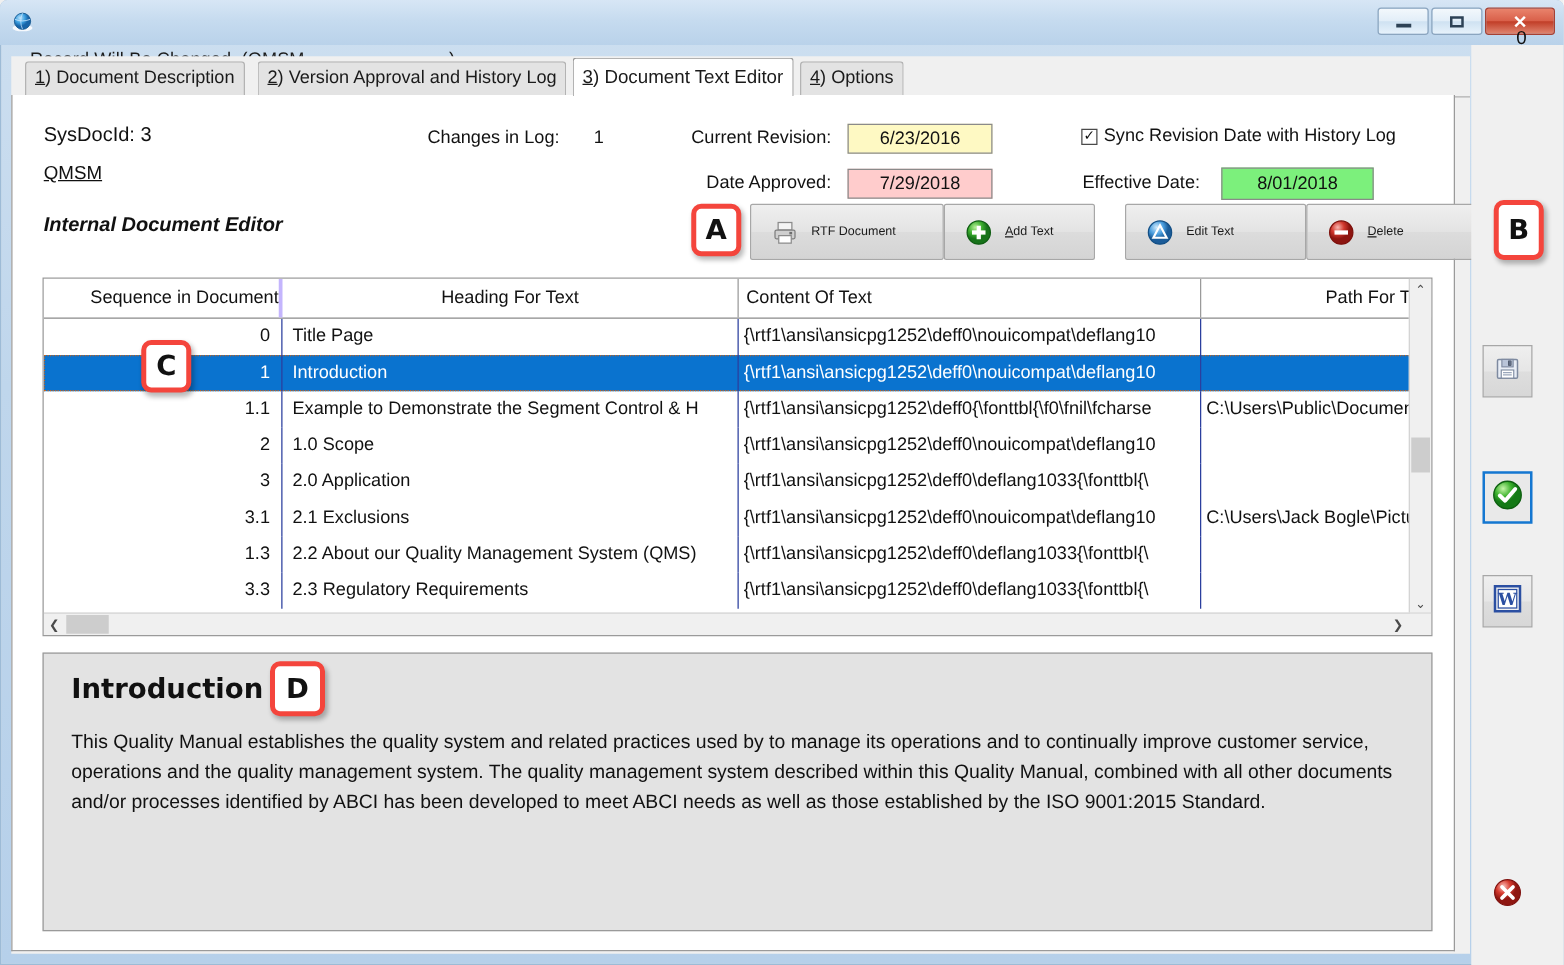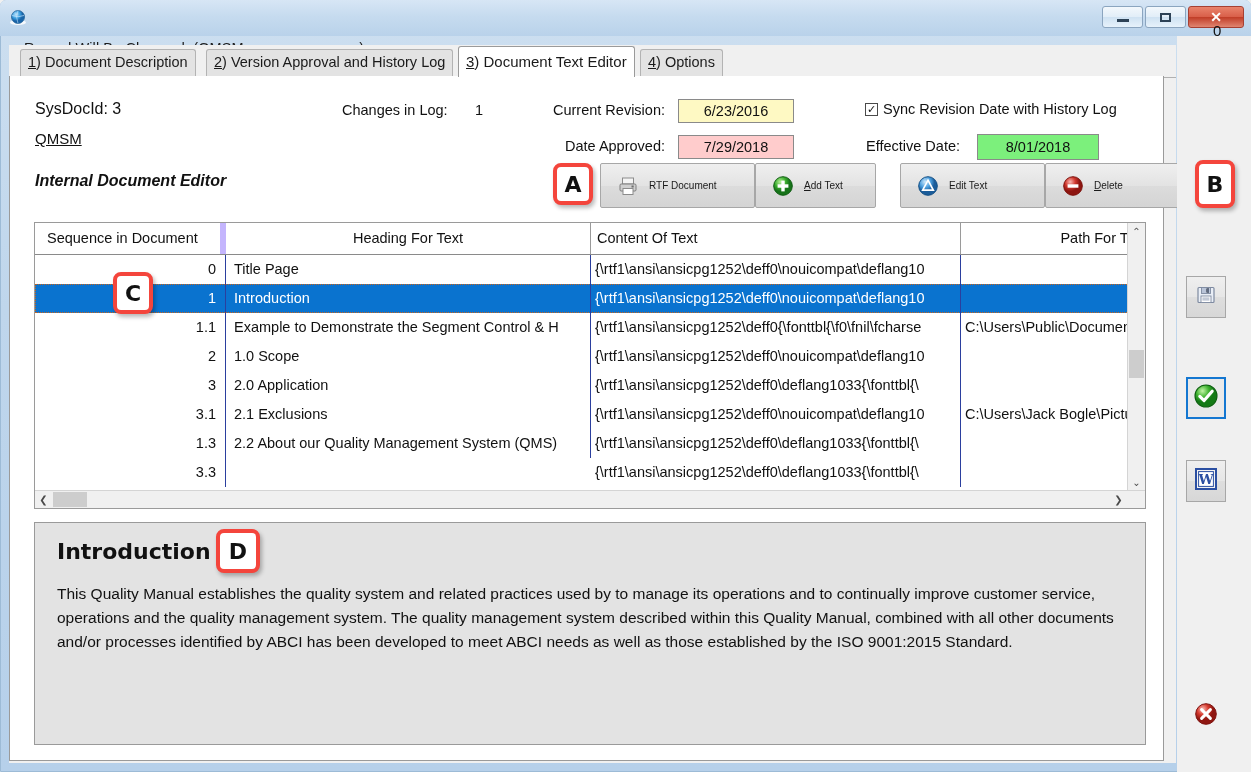--- a/index.html
+++ b/index.html
@@ -216,21 +216,21 @@
   .gh {
     position: absolute;
     top: 0; height: 31px;
     line-height: 31px;
     font-size: 14.5px;
     color: #111;
     box-sizing: border-box;
     white-space: nowrap;
     overflow: hidden;
   }
-  .gh.c0 { left: 0;    width: 191px; text-align: left;   padding-left: 12px; border-right: 6px solid #c4b5fd; }
+  .gh.c0 { left: 0;    width: 191px; text-align: right;   padding-left: 12px; border-right: 3px solid #c4b5fd; }
   .gh.c1 { left: 191px; width: 365px; text-align: center; border-right: 1px solid #9a9a9a; }
   .gh.c2 { left: 556px; width: 370px; text-align: left;  padding-left: 6px; border-right: 1px solid #9a9a9a; }
   .gh.c3 { left: 926px; width: 186px; text-align: right; padding-right: 6px; }
 
   .grow {
     position: relative;
     height: 29px;
     box-sizing: border-box;
     cursor: pointer;
   }
@@ -529,20 +529,21 @@
             <div class="gc c3">C:\Users\Jack Bogle\Pictur</div>
           </div>
           <div class="grow">
             <div class="gc c0">1.3</div>
             <div class="gc c1">2.2 About our Quality Management System (QMS)</div>
             <div class="gc c2">{\rtf1\ansi\ansicpg1252\deff0\deflang1033{\fonttbl{\</div>
             <div class="gc c3"></div>
           </div>
           <div class="grow">
             <div class="gc c0">3.3</div>
+            <div class="gc c1">2.3 Regulatory Requirements</div>
             <div class="gc c2">{\rtf1\ansi\ansicpg1252\deff0\deflang1033{\fonttbl{\</div>
             <div class="gc c3"></div>
           </div>
         </div>
 
         <div class="vscroll">
           <div class="arrow">⌃</div>
           <div class="thumb"></div>
           <div class="arrow" style="position:absolute;bottom:0;left:0;width:17px;">⌄</div>
         </div>

